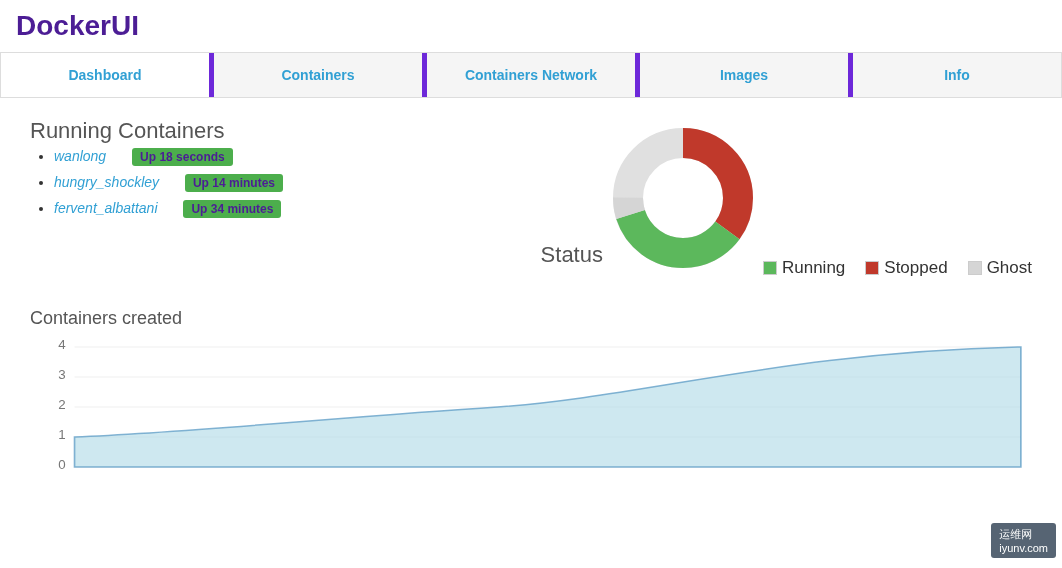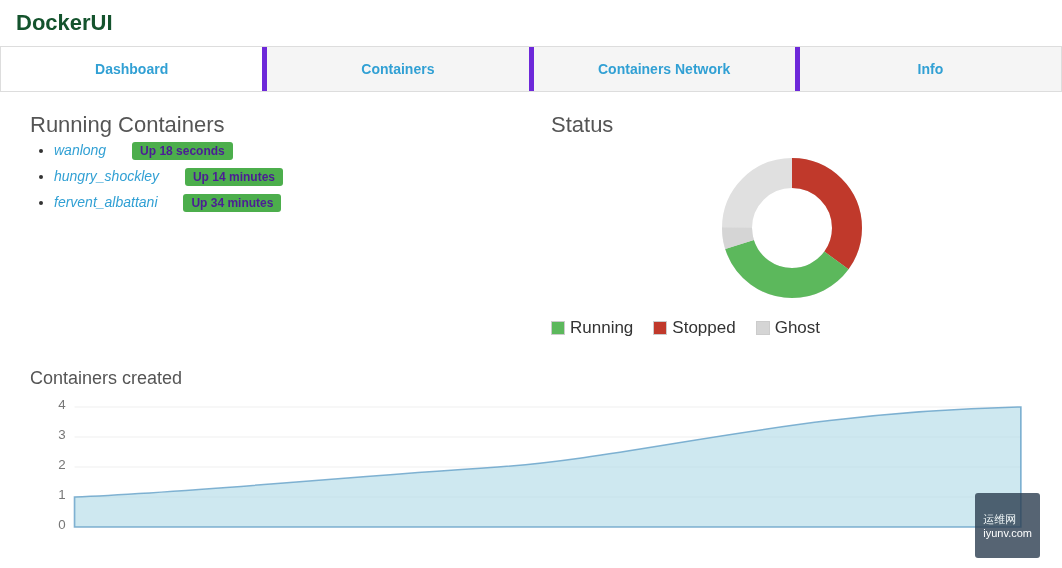--- a/index.html
+++ b/index.html
@@ -2,21 +2,21 @@
 <html><head>
   <meta charset="utf-8">
   <style>
     * { box-sizing: border-box; margin: 0; padding: 0; }
     body { font-family: Arial, sans-serif; font-size: 14px; background: #fff; color: #333; }
 
     #app { width: 1062px; min-height: 568px; background: #fff; }
 
     
     #header { padding: 10px 16px; }
-    #app-title { font-size: 22px; font-weight: bold; color: #14532d; }
+    #app-title { font-size: 28px; font-weight: bold; color: #4c1d95; }
 
     
     #nav { display: flex; border: 1px solid #ddd; background: #f5f5f5; }
     .nav-tab {
       flex: 1;
       text-align: center;
       padding: 14px 10px;
       cursor: pointer;
       color: #31a0d4;
       font-weight: bold;
@@ -25,21 +25,21 @@
     }
     .nav-tab:last-child { border-right: none; }
     .nav-tab.active { background: #fff; color: #31a0d4; }
 
     
     #main { padding: 20px 30px; }
 
     
     #content-row { display: flex; gap: 40px; }
     #left-panel { flex: 1; }
-    #right-panel { flex: 1; display: flex; flex-direction: column; align-items: flex-start; }
+    #right-panel { flex: 1; display: flex; flex-direction: row; align-items: flex-end; }
 
     
     .section-title { font-size: 22px; color: #555; margin-bottom: 4px; }
     .container-list { list-style: disc; padding-left: 24px; }
     .container-list li { margin-bottom: 8px; }
     .container-link { color: #31a0d4; text-decoration: none; font-style: italic; }
     .status-badge {
       display: inline-block;
       padding: 2px 8px;
       border-radius: 3px;
@@ -66,42 +66,43 @@
 
     #line-chart-container { width: 100%; height: 150px; position: relative; margin-bottom: 4px; }
     #line-chart-svg { width: 100%; height: 150px; }
 
     .chart-x-labels { display: flex; justify-content: space-between; padding: 0 40px 0 40px; font-size: 12px; color: #777; }
 
     
     #watermark {
       position: fixed;
       bottom: 10px;
-      right: 22px;
+      right: 6px;
       background: #2c3e50;
       color: #fff;
       font-size: 11px;
-      padding: 19px 8px;
+      padding: 4px 8px;
       border-radius: 3px;
       opacity: 0.8;
     }
   </style>
 </head>
 <body>
 
 <div id="app">
 
   <div id="header">
     <span id="app-title">DockerUI</span>
   </div>
 
   <nav id="nav">
     <div class="nav-tab active">Dashboard</div>
     <div class="nav-tab">Containers</div>
     <div class="nav-tab">Containers Network</div>
+    <div class="nav-tab">Images</div>
     <div class="nav-tab">Info</div>
   </nav>
 
   <div id="main">
     <div id="content-row">
 
       <div id="left-panel">
         <div class="section-title">Running Containers</div>
         <ul class="container-list">
           <li>

